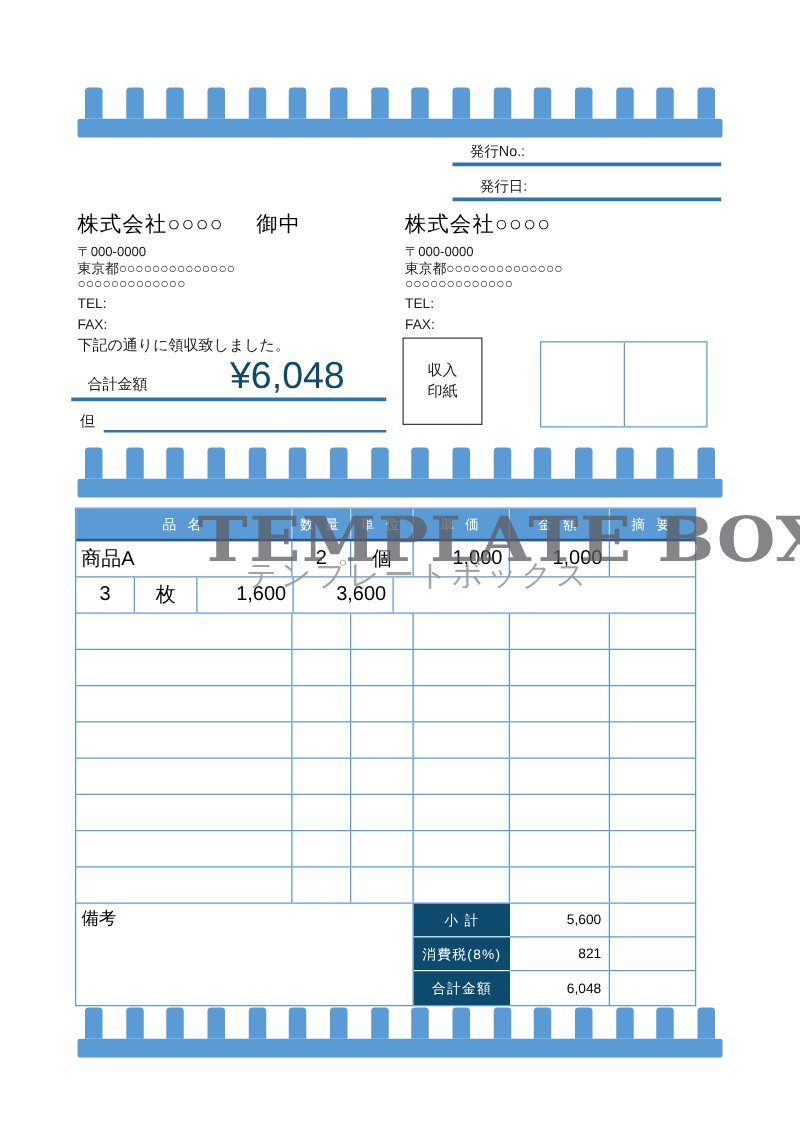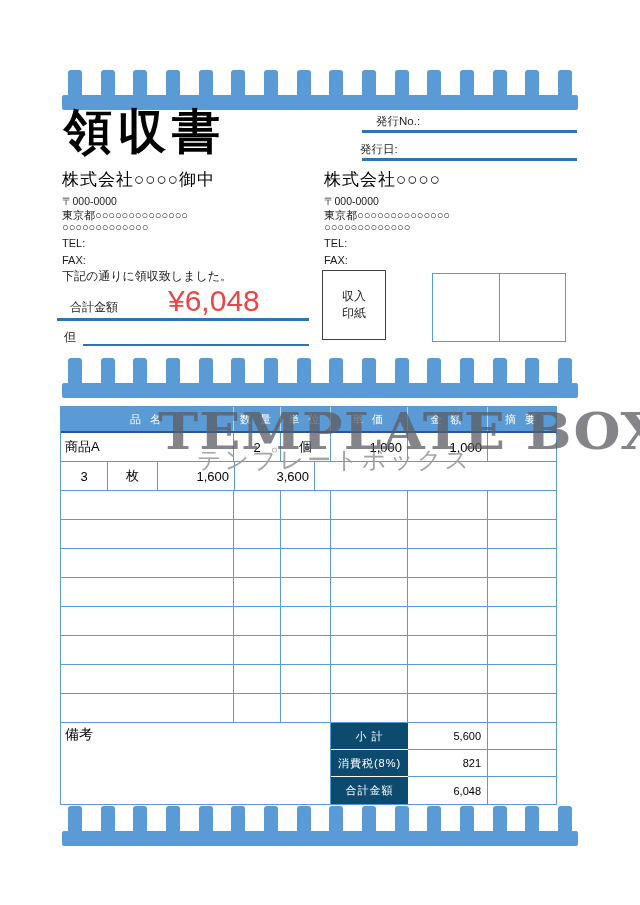--- a/index.html
+++ b/index.html
@@ -11,58 +11,58 @@
   .comb{position:absolute;left:62px;width:516px;}
   .comb .teeth{height:25px;display:flex;justify-content:space-between;padding:0 6px;}
   .comb .teeth span{width:14px;background:#5b9bd5;border-radius:3px 3px 0 0;}
   .comb .bar{height:15px;background:#5b9bd5;border-radius:2px;}
   .comb-top{top:70px;} .comb-mid{top:358px;} .comb-bottom{top:806px;}
 
   
   .title{position:absolute;left:64px;top:100px;font-size:48px;font-weight:bold;letter-spacing:6px;color:#000;}
   .issue-label{position:absolute;font-size:11.5px;color:#222;}
   .issue-no-label{left:376px;top:114px;}
-  .issue-date-label{left:360px;top:142px;}
+  .issue-date-label{left:384px;top:142px;}
   .issue-line{position:absolute;left:362px;width:215px;height:2.5px;background:#2e74b5;}
   .issue-no-line{top:130px;} .issue-date-line{top:158px;}
 
   
   .party{position:absolute;top:168px;width:260px;}
   .party-left{left:62px;} .party-right{left:324px;}
   .party .company{font-size:17px;color:#000;letter-spacing:1px;}
-  .party .honorific{}
+  .party .honorific{margin-left:26px;}
   .party .postal{font-size:10.5px;margin-top:4px;}
   .party .addr{font-size:11px;line-height:1.0;margin-top:1px;letter-spacing:0;}
   .party .telfax{font-size:11px;margin-top:3px;line-height:1.3;}
 
   
   .statement{position:absolute;left:62px;top:268px;font-size:12px;}
   .total-label{position:absolute;left:70px;top:299px;font-size:12px;}
-  .total-amount{position:absolute;left:168px;top:284px;font-size:30px;color:#ef4444;}
+  .total-amount{position:absolute;left:184px;top:284px;font-size:30px;color:#0c4a6e;}
   .total-line{position:absolute;left:57px;top:318px;width:252px;height:3px;background:#2e74b5;}
   .proviso{position:absolute;left:64px;top:329px;font-size:12px;}
   .proviso-line{position:absolute;left:83px;top:344px;width:226px;height:1.5px;background:#2e74b5;}
 
   
   .stamp-box{position:absolute;left:322px;top:270px;width:64px;height:70px;border:1.5px solid #404040;
              display:flex;align-items:center;justify-content:center;text-align:center;
              font-size:12px;line-height:1.4;box-sizing:border-box;background:#fff;}
   .seal-box{position:absolute;left:432px;top:273px;width:134px;height:69px;border:1.5px solid #5b9bd5;
             box-sizing:border-box;display:flex;background:#fff;}
   .seal-box .cell{flex:1;} .seal-box .cell:first-child{border-right:1.5px solid #5b9bd5;}
 
   
   .itable{position:absolute;left:60px;top:406px;width:497px;border:1px solid #5b9bd5;box-sizing:border-box;background:#fff;}
   .itable *{box-sizing:border-box;}
   .thead{display:flex;height:26px;background:#5b9bd5;border-bottom:2px solid #2f5597;}
   .hcell{color:#fff;font-size:11px;letter-spacing:3px;display:flex;align-items:center;justify-content:center;border-right:1px solid #bdd7ee;}
   .hcell:last-child{border-right:none;}
   .c0{width:173px;} .c1{width:47px;} .c2{width:50px;} .c3{width:77px;} .c4{width:80px;} .c5{flex:1;}
   .trow{display:flex;height:29px;border-bottom:1px solid #5b9bd5;}
-  .tcell{border-right:1px solid #5b9bd5;font-size:13px;display:flex;align-items:center;color:#000;}
+  .tcell{border-right:1px solid #5b9bd5;font-size:16px;display:flex;align-items:center;color:#000;}
   .tcell:last-child{border-right:none;}
   .al{justify-content:flex-start;padding-left:4px;}
   .ac{justify-content:center;}
   .ar{justify-content:flex-end;padding-right:5px;}
   .tsummary{display:flex;height:81px;}
   .notes-cell{width:270px;border-right:1px solid #5b9bd5;font-size:14px;padding:3px 4px;color:#000;}
   .sumcol{flex:1;display:flex;flex-direction:column;}
   .sumrow{display:flex;height:27px;}
   .sumlabel{width:77px;background:#0c4a6e;color:#fff;font-size:11px;letter-spacing:1px;
             display:flex;align-items:center;justify-content:center;border-bottom:1.5px solid #fff;}
@@ -99,21 +99,20 @@
         <span></span>
         <span></span>
         <span></span>
         <span></span>
         <span></span>
         <span></span>
       </div>
     <div class="bar"></div>
   </div>
 
-  <div class="title">領収書</div>
 
   <div class="issue-label issue-no-label">発行No.:</div>
   <div class="issue-line issue-no-line"></div>
   <div class="issue-label issue-date-label">発行日:</div>
   <div class="issue-line issue-date-line"></div>
 
   <div class="party party-left">
     <div class="company">
       <span>株式会社○○○○</span><span class="honorific">御中</span>
     </div>

